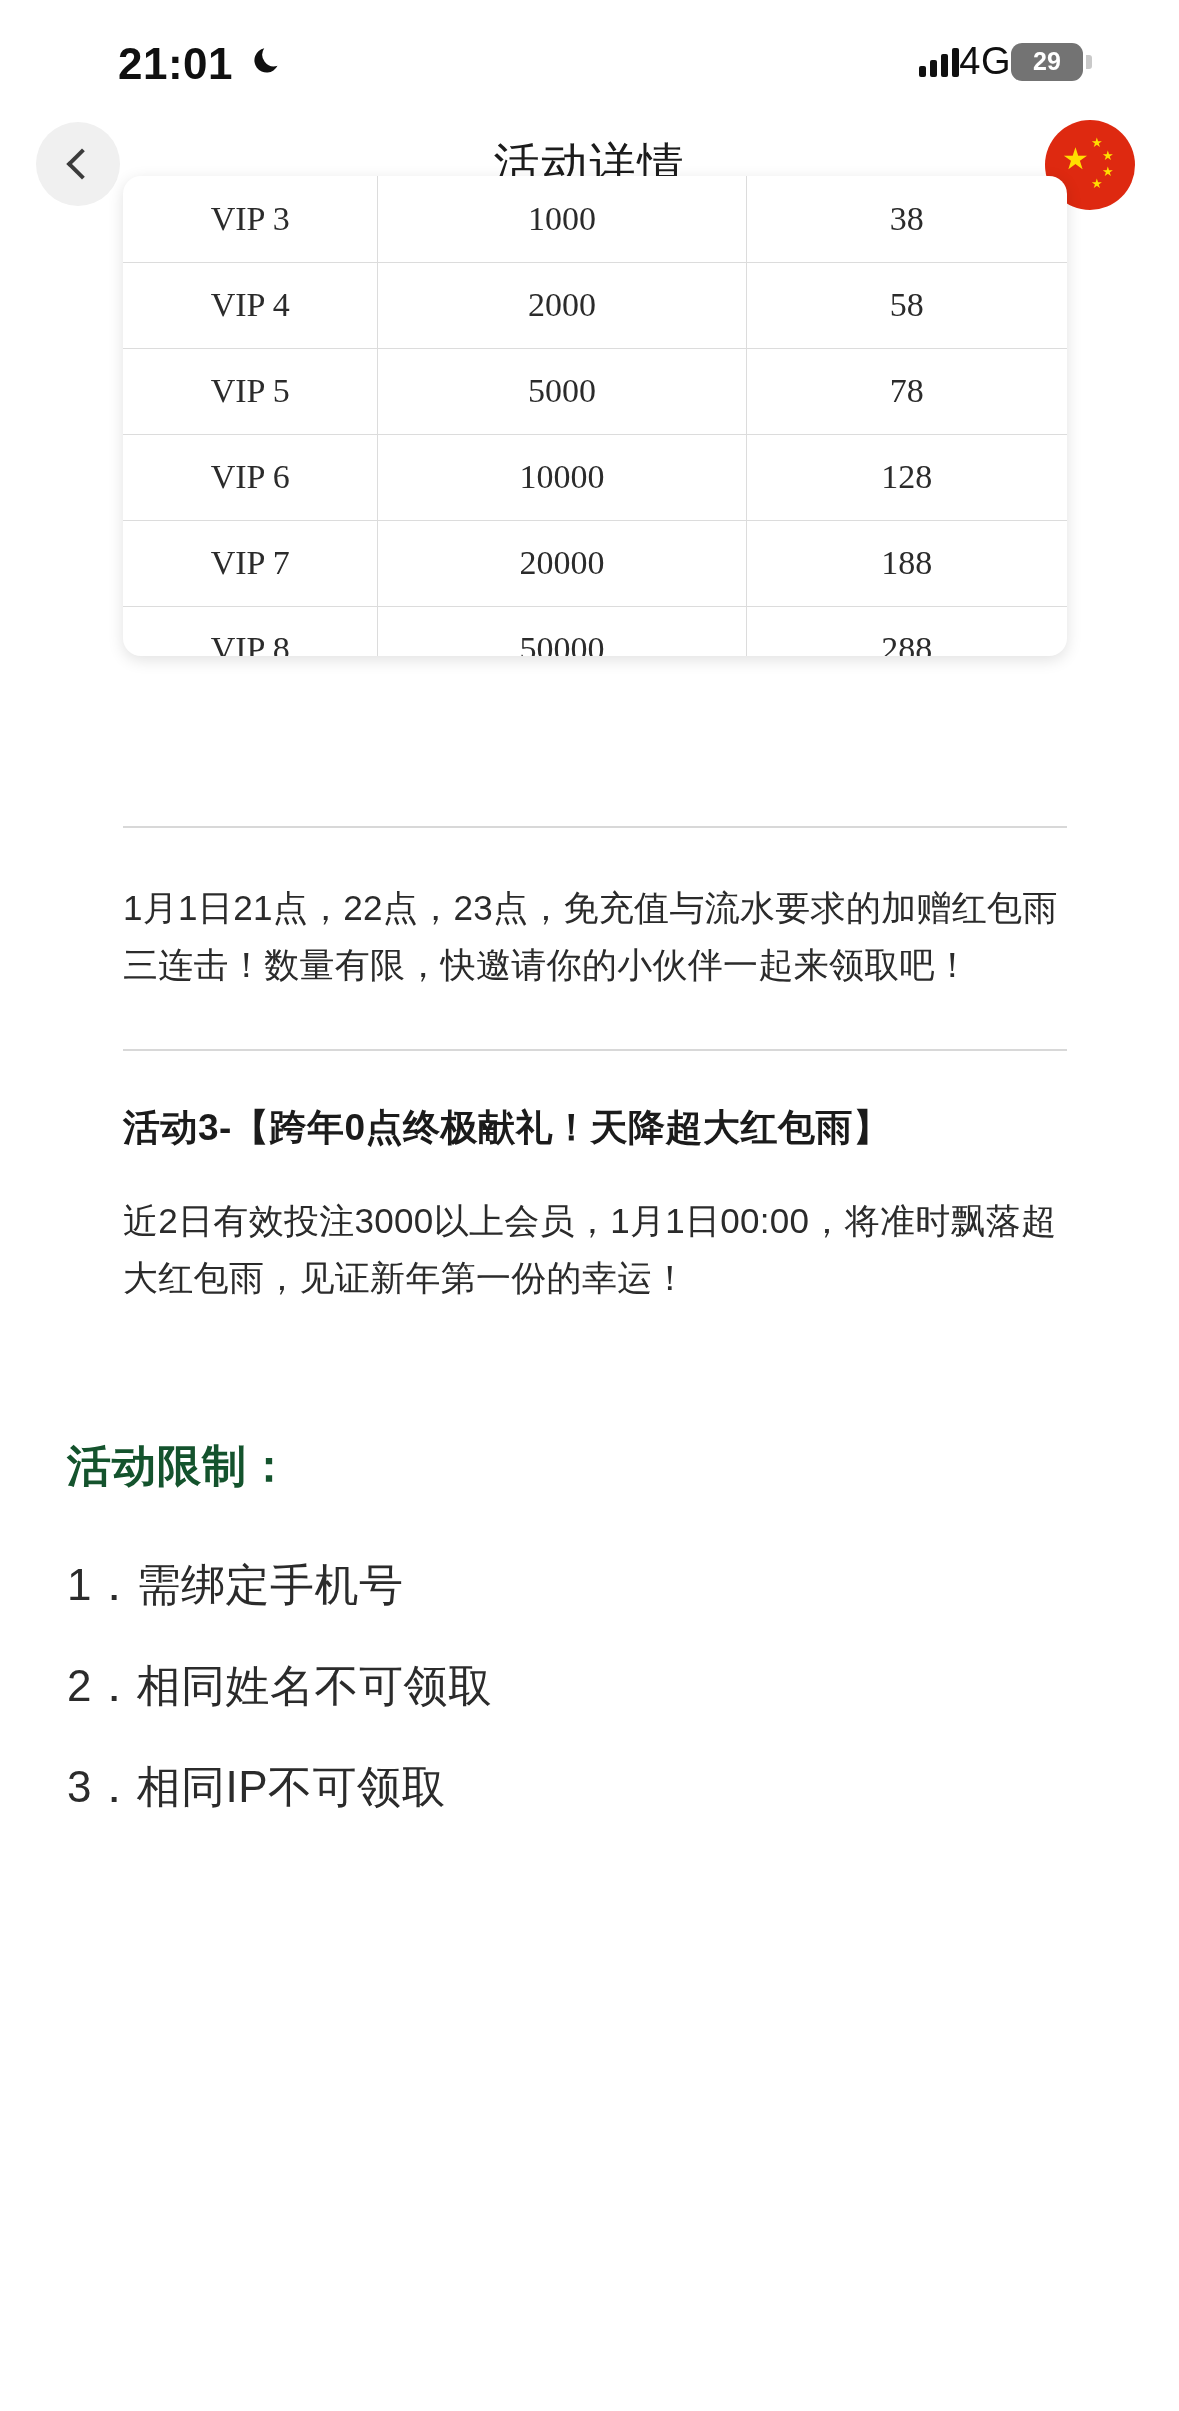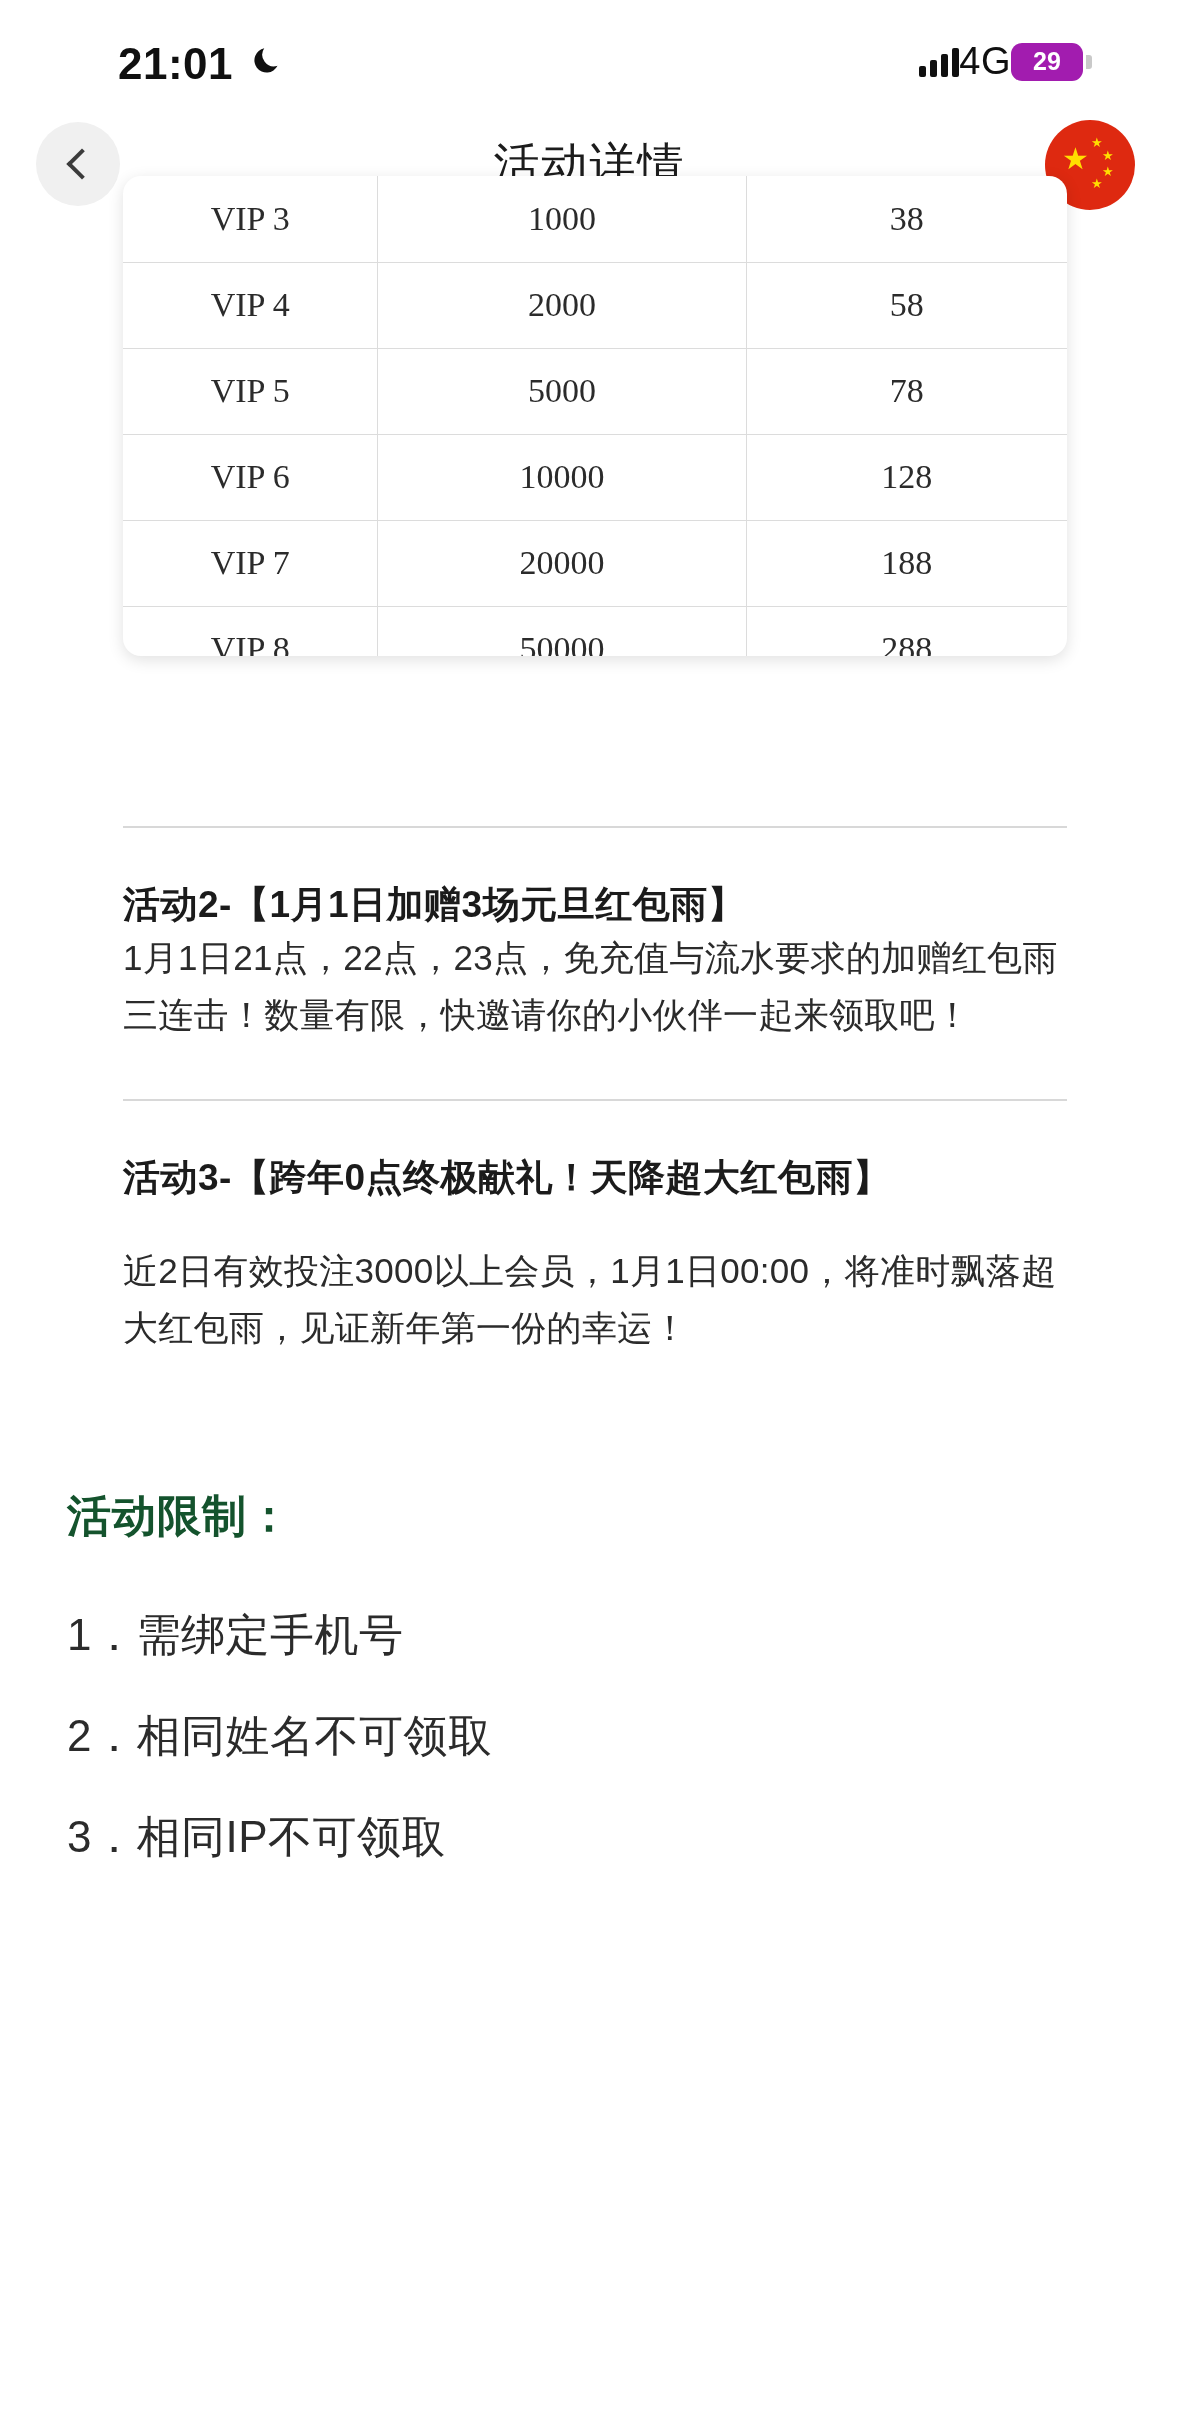--- a/index.html
+++ b/index.html
@@ -59,21 +59,21 @@
   .net-type {
     font-size: 38px;
     font-weight: 500;
     color: #101010;
     letter-spacing: 0.5px;
   }
   .battery {
     position: relative;
     width: 72px;
     height: 38px;
-    background: #a21caf;
+    background: #737373;
     border-radius: 11px;
     display: flex;
     align-items: center;
     justify-content: center;
   }
   .battery-level {
     color: #ffffff;
     font-size: 25px;
     font-weight: 600;
   }
@@ -299,21 +299,20 @@
         </tr>
 
       </tbody>
     </table>
   </div>
 
   <div style="height:170px"></div>
   <div class="divider"></div>
 
   <div class="section" style="margin-top:52px;">
-    <div class="section-title">活动2-【1月1日加赠3场元旦红包雨】</div>
     <div class="section-body" style="">1月1日21点，22点，23点，免充值与流水要求的加赠红包雨三连击！数量有限，快邀请你的小伙伴一起来领取吧！</div>
   </div>
 
   <div style="height:56px"></div>
   <div class="divider"></div>
 
   <div class="section" style="margin-top:52px;">
     <div class="section-title">活动3-【跨年0点终极献礼！天降超大红包雨】</div>
     <div class="section-body" style="margin-top:40px;">近2日有效投注3000以上会员，1月1日00:00，将准时飘落超大红包雨，见证新年第一份的幸运！</div>
   </div>

